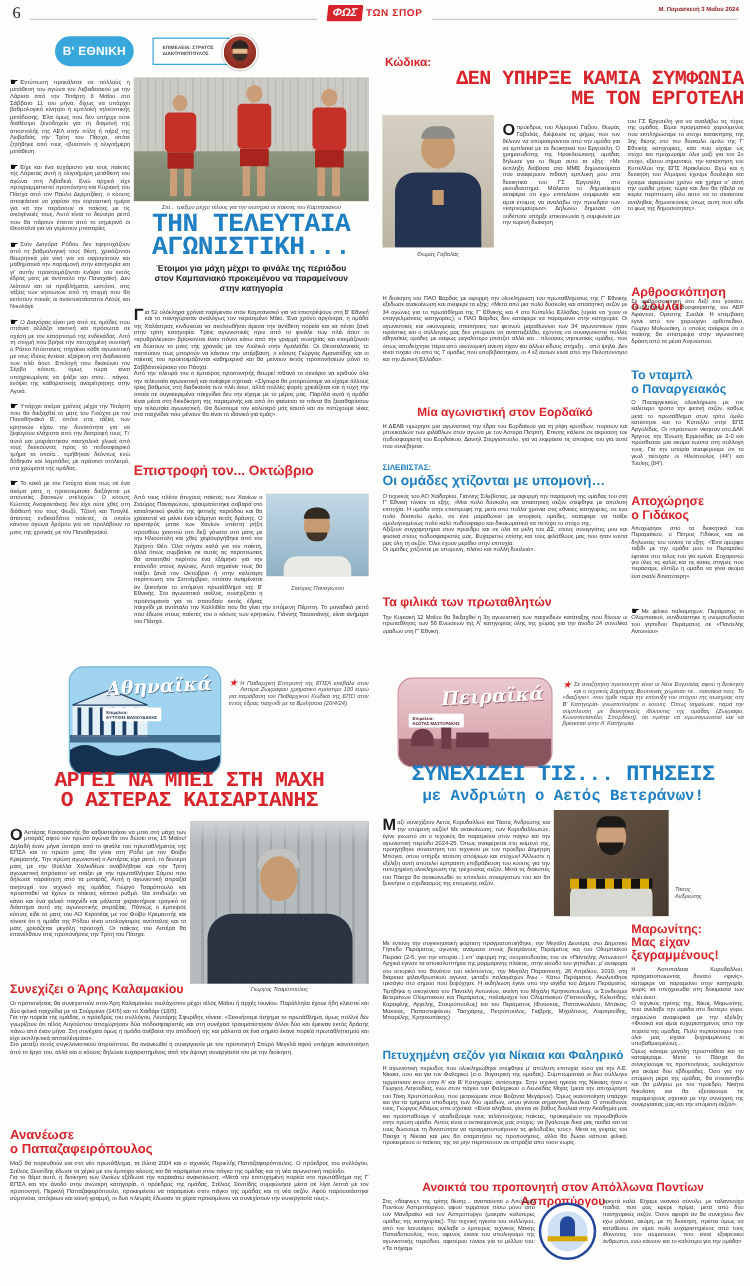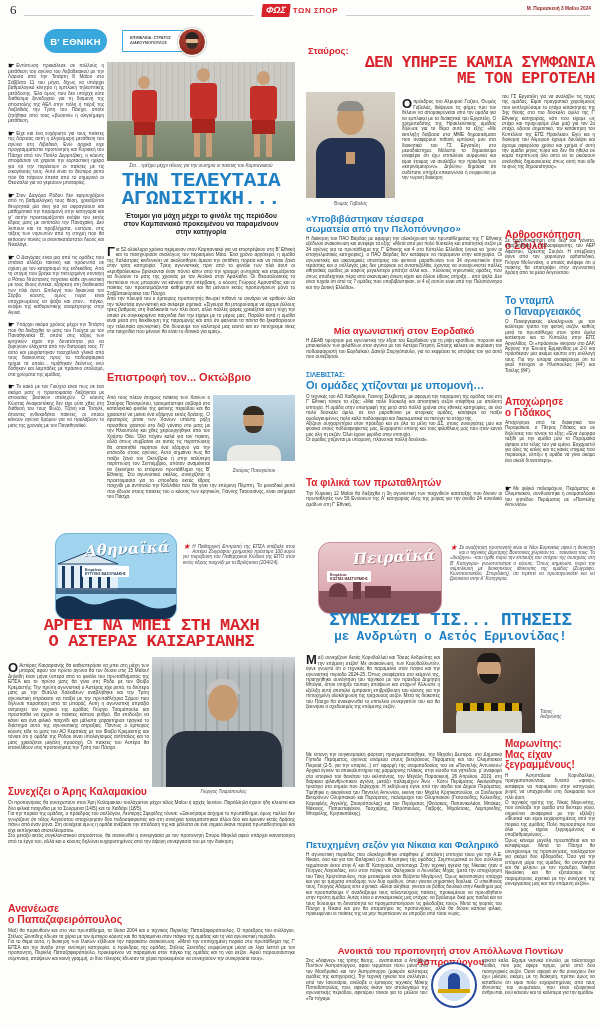--- a/index.html
+++ b/index.html
@@ -155,39 +155,37 @@
   <div class="abs rh" style="left:8px;top:786px;width:160px;font-size:10px;white-space:nowrap;">Συνεχίζει ο Άρης Καλαμακίου</div>
   <div class="abs t ovf" style="left:8px;top:800px;width:287px;height:97px;">Οι προπονήσεις θα συνεχιστούν στον Άρη Καλαμακίου τουλάχιστον μέχρι τέλος Μαΐου ή αρχές Ιουνίου. Παράλληλα έχουν ήδη κλειστεί και δύο φιλικά παιχνίδια με τα Σούρμενα (14/5) και το Χαϊδάρι (18/5).
 Για την πορεία της ομάδας, ο πρόεδρος του συλλόγου, Λευτέρης Σφυρίδης τόνισε: «Ξεκινήσαμε άσχημα το πρωτάθλημα, όμως πολλοί δεν γνωρίζουν ότι τέλος Αυγούστου αποχώρησαν δύο ποδοσφαιριστές και στη συνέχεια τραυματίστηκαν άλλοι δύο και έμειναν εκτός δράσης πάνω από έναν μήνα. Στη συνέχεια όμως η ομάδα ανέβασε την απόδοσή της και μάλιστα σε ένα σημείο έκανε πορεία πρωταθλητισμού και είχε εκπληκτικά αποτελέσματα».
 Στο μεταξύ εκτός συγκλονιστικού απροόπτου, θα ανανεωθεί η συνεργασία με τον προπονητή Σπύρο Μεγκλά αφού υπάρχει ικανοποίηση από το έργο του, αλλά και ο κόουτς δηλώνει ευχαριστημένος από την άψογη συνεργασία του με την διοίκηση.</div>
 
   <div class="abs rh" style="left:8px;top:903px;width:200px;font-size:10.5px;line-height:11px;">Ανανέωσε
 ο Παπαζαφειρόπουλος</div>
   <div class="abs t ovf" style="left:8px;top:928px;width:287px;height:88px;">Μαζί θα πορευθούν και στο νέο πρωτάθλημα, τα Ιλίσια 2004 και ο τεχνικός Περικλής Παπαζαφειρόπουλος. Ο πρόεδρος του συλλόγου, Στέλιος Ξενιτίδης έδωσε τα χέρια με τον έμπειρο κόουτς και θα παραμείνει στον πάγκο της ομάδας και τη νέα αγωνιστική περίοδο.
 Για το θέμα αυτό, η διοίκηση των Ιλισίων εξέδωσε την παρακάτω ανακοίνωση: «Μετά την επιτυχημένη πορεία στο πρωτάθλημα της Γ' ΕΠΣΑ και την άνοδο στην ανώτερη κατηγορία, ο πρόεδρος της ομάδας, Στέλιος Ξενιτίδης συμφώνησε μέσα σε λίγα λεπτά με τον προπονητή, Περικλή Παπαζαφειρόπουλο, προκειμένου να παραμείνει στον πάγκο της ομάδας και τη νέα σεζόν. Αφού παρουσιάστηκε σύμπνοια, απόψεων και κοινή γραμμή, οι δυο πλευρές έδωσαν τα χέρια προκειμένου να συνεχίσουν την συνεργασία τους».</div>
 
-  <div class="abs rh" style="left:308px;top:45px;font-size:9.5px;">Σταύρος:</div>
+  <div class="abs rh" style="left:308px;top:45px;font-size:9.5px;">Κώδικα:</div>
   <div class="abs hl" style="left:306px;top:55px;width:289px;font-size:16px;line-height:16px;color:var(--red);text-align:right;">ΔΕΝ ΥΠΗΡΞΕ ΚΑΜΙΑ ΣΥΜΦΩΝΙΑ
 ΜΕ ΤΟΝ ΕΡΓΟΤΕΛΗ</div>
 
   <div class="photo" style="left:306px;top:92px;width:89px;height:106px;">
     <div class="abs" style="inset:0;background:linear-gradient(#d6d0c4,#bdb4a4);"></div>
     <div class="abs" style="left:31px;top:12px;width:27px;height:31px;border-radius:50%;background:#c79b72;"></div>
     <div class="abs" style="left:31px;top:9px;width:27px;height:10px;border-radius:13px 13px 0 0;background:#8f8d88;"></div>
     <div class="abs" style="left:10px;bottom:0;width:69px;height:60px;border-radius:16px 16px 0 0;background:#253352;"></div>
     <div class="abs" style="left:40px;bottom:34px;width:9px;height:12px;background:#c79b72;"></div>
   </div>
   <div class="abs cap jc" style="left:306px;top:201px;width:89px;">Θωμάς Γαβαλάς</div>
   <div class="abs t tiny ovf" style="left:402px;top:94px;width:94px;height:116px;">
     <span class="dc">Ο</span><span>πρόεδρος του Αλμυρού Γαζίου, Θωμάς Γαβαλάς, διέψευσε τις φήμες που τον θέλουν να απομακρύνεται από την ομάδα για να εμπλακεί με τα διοικητικά του Εργοτέλη. Ο χρηματοδότης της Ηρακλειώτικης ομάδας δήλωσε για το θέμα αυτό τα εξής: «Με έκπληξη διάβασα στα ΜΜΕ δημοσιεύματα που αναφέρουν πιθανή εμπλοκή μου στα διοικητικά του ΓΣ Εργοτέλη στο μεσοδιάστημα. Μάλιστα το δημοσίευμα αναφέρει ότι έχω επιτελέσει συμφωνία και είμαι έτοιμος να αναλάβω την προεδρία των «κιτρινόμαυρων». Δηλώνω δημόσια ότι ουδέποτε υπήρξε επικοινωνία ή συμφωνία με την τωρινή διοίκηση</span>
   </div>
   <div class="abs t tiny ovf" style="left:502px;top:94px;width:93px;height:116px;">του ΓΣ Εργοτέλη για να αναλάβω τις τύχες της ομάδας. Είμαι πραγματικά χαρούμενος που εκπληρώσαμε το στόχο κατάκτησης της 3ης θέσης στο πιο δύσκολο όμιλο της Γ' Εθνικής κατηγορίας, κάτι που είχαμε ως στόχο και προχωράμε όλοι μαζί για τον 2ο στόχο, εξίσου σημαντικό, την κατάκτηση του Κυπέλλου της ΕΠΣ Ηρακλείου. Εγώ και η διοίκηση του Αλμυρού έχουμε δουλέψει και έχουμε αφιερώσει χρόνο και χρήμα σ' αυτή την ομάδα μήνες τώρα και δεν θα ήθελα σε καμία περίπτωση όλο αυτό να το σκιάσουν αναληθείς δημοσιεύσεις όπως αυτή που είδε το φως της δημοσιότητας».</div>
 
-  <div class="abs bh" style="left:306px;top:214px;width:196px;font-size:9.5px;line-height:10px;">«Υποβιβάστηκαν τέσσερα
-σωματεία από την Πελοπόννησο»</div>
   <div class="abs t tiny ovf" style="left:306px;top:236px;width:196px;height:86px;">Η διοίκηση του ΠΑΟ Βάρδας με αφορμή την ολοκλήρωση του πρωταθλήματος της Γ' Εθνικής εξέδωσε ανακοίνωση και ανέφερε τα εξής: «Μετά από μια πολύ δύσκολη και απαιτητική σεζόν με 34 αγώνες για το πρωτάθλημα της Γ' Εθνικής και 4 στο Κύπελλο Ελλάδας (υγεία να 'χουν οι επαγγελματικές κατηγορίες), ο ΠΑΟ Βάρδας δεν κατάφερε να παραμείνει στην κατηγορία. Οι αγωνιστικές και οικονομικές απαιτήσεις του φετινού μαραθωνίου των 34 αγωνιστικών ήταν τεράστιες και ο σύλλογός μας δεν μπόρεσε να ανταπεξέλθει, έχοντας να συναγωνιστεί πολλές αθηναϊκές ομάδες με σαφώς μεγαλύτερο μπάτζετ αλλά και... πλούσιες νησιωτικές ομάδες, που όπως αποδείχτηκε πέρα από οικονομική άνεση είχαν και άλλου είδους στήριξη... από ψηλά. Δεν είναι τυχαίο ότι από τις 7 ομάδες που υποβιβάστηκαν, οι 4 εξ αυτών είναι από την Πελοπόννησο και την Δυτική Ελλάδα».</div>
 
   <div class="abs rh" style="left:505px;top:230px;width:90px;font-size:10px;line-height:10.5px;">Αρθροσκόπηση
 ο Σουλάι</div>
   <div class="abs t tiny ovf" style="left:505px;top:238px;width:90px;height:54px;">Σε αρθροσκόπηση στο δεξί του γόνατο, υποβλήθηκε ο ποδοσφαιριστής του ΑΕΡ Αφάντου, Ορέστης Σουλάι. Η επέμβαση έγινε από τον χειρούργο ορθοπεδικό, Γιώργο Μυλωνάκη, ο οποίος ανέφερε ότι ο παίκτης θα επιστρέψει στην αγωνιστική δράση από τα μέσα Αυγούστου.</div>
   <div class="abs bh" style="left:505px;top:296px;width:90px;font-size:10px;line-height:10.5px;">Το νταμπλ
 ο Παναργειακός</div>
   <div class="abs t tiny ovf" style="left:505px;top:319px;width:90px;height:74px;">Ο Παναργειακός ολοκλήρωσε με τον καλύτερο τρόπο την φετινή σεζόν, καθώς μετά το πρωτάθλημα στον τρίτο όμιλο κατέκτησε και το Κύπελλο στην ΕΠΣ Αργολίδας. Οι «πράσινοι» νίκησαν στο ΔΑΚ Άργους την Ένωση Ερμιονίδας με 2-0 και πρόσθεσαν μία ακόμα κούπα στη συλλογή τους. Για την ιστορία αναφέρουμε ότι τα γκολ πέτυχαν οι Ηλιόπουλος (44') και Τούλης (84').</div>
   <div class="abs rh" style="left:505px;top:397px;width:90px;font-size:10px;line-height:10.5px;">Αποχώρησε
 ο Γιδάκος</div>
@@ -213,21 +211,21 @@
     <div class="abs" style="left:46px;bottom:15px;width:26px;height:12px;background:#6e3c46;"></div>
     <div class="logo-script" style="position:absolute;right:6px;top:5px;font-size:15px;transform:rotate(-3deg);text-shadow:0.6px 0.8px 0 rgba(90,30,40,.6);">Πειραϊκά</div>
     <div style="position:absolute;left:8px;top:28px;background:#fff;padding:1.5px 3px;font-size:3.4px;line-height:4px;color:#5a2430;font-weight:bold;white-space:pre-line;border-radius:1px;">Επιμέλεια:
 ΚΩΣΤΑΣ ΜΑΣΤΟΡΑΚΗΣ</div>
   </div>
   <div class="abs cap" style="left:450px;top:545px;width:145px;text-align:justify;">
     <span class="star">★</span><span>Σε αναζήτηση προπονητή είναι οι Νέοι Ευγενείας αφού η διοίκηση και ο τεχνικός Δημήτρης Βουτσινάς χώρισαν τα... τσανάκια τους. Το «διαζύγιο» -που ήρθε παρά την επίτευξη του στόχου της σωτηρίας στη Β' Κατηγορία- γνωστοποίησε ο κόουτς. Όπως σημείωσε, παρά την σύμπλευση με διοικητικούς ιθύνοντες της ομάδας (Ζωγράφο, Κωνσταντακέλο, Σπορδάκη), ότι πρέπει να πρωταγωνιστεί και να βρίσκεται στην Α' Κατηγορία.</span>
   </div>
 
   <div class="abs hl jc" style="left:306px;top:612px;width:289px;font-size:17.5px;line-height:17px;color:var(--blue);">ΣΥΝΕΧΙΖΕΙ ΤΙΣ... ΠΤΗΣΕΙΣ</div>
-  <div class="abs hl jc" style="left:306px;top:631px;width:289px;font-size:12.5px;line-height:13px;color:var(--blue);letter-spacing:0;">με Ανδριώτη ο Αετός Ερμιονίδας!</div>
+  <div class="abs hl jc" style="left:306px;top:631px;width:289px;font-size:12.5px;line-height:13px;color:var(--blue);letter-spacing:0;">με Ανδριώτη ο Αετός Βετεράνων!</div>
   <div class="abs t tiny ovf" style="left:306px;top:650px;width:134px;height:86px;">
     <span class="dc">Μ</span><span>αζί συνεχίζουν Αετός Κορυδαλλού και Τάσος Ανδριώτης και την επόμενη σεζόν! Με ανακοίνωση, των Κορυδαλλιωτών, έγινε γνωστό ότι ο τεχνικός θα παραμείνει στον πάγκο και την αγωνιστική περίοδο 2024-25. Όπως αναφέρεται στο κείμενό της, προηγήθηκε συνάντηση του τεχνικού με τον πρόεδρο Δημήτρη Μπόγια, όπου υπήρξε ταύτιση απόψεων και στόχων! Άλλωστε η εξέλιξη αυτή αποτελεί έμπρακτη επιβράβευση του κόουτς για την πετυχημένη ολοκλήρωση της τρέχουσας σεζόν. Μετά τις διακοπές του Πάσχα θα ανακοινωθεί το επιτελείο συνεργατών του και θα ξεκινήσει ο σχεδιασμός της επόμενης σεζόν.</span>
   </div>
   <div class="photo" style="left:443px;top:648px;width:92px;height:85px;">
     <div class="abs" style="inset:0;background:linear-gradient(135deg,#6a5848,#473a31);"></div>
     <div class="abs" style="left:34px;top:8px;width:24px;height:27px;border-radius:50%;background:#caa07a;"></div>
     <div class="abs" style="left:34px;top:5px;width:24px;height:9px;border-radius:12px 12px 0 0;background:#1d1a17;"></div>
     <div class="abs" style="left:36px;top:26px;width:20px;height:10px;border-radius:0 0 10px 10px;background:#1d1a17;"></div>
     <div class="abs" style="left:13px;bottom:0;width:66px;height:30px;border-radius:14px 14px 0 0;background:#d9d9d4;"></div>
     <div class="abs" style="left:13px;bottom:22px;width:66px;height:8px;background:repeating-linear-gradient(90deg,#d9a800 0 7px,#17140f 7px 14px);"></div>

